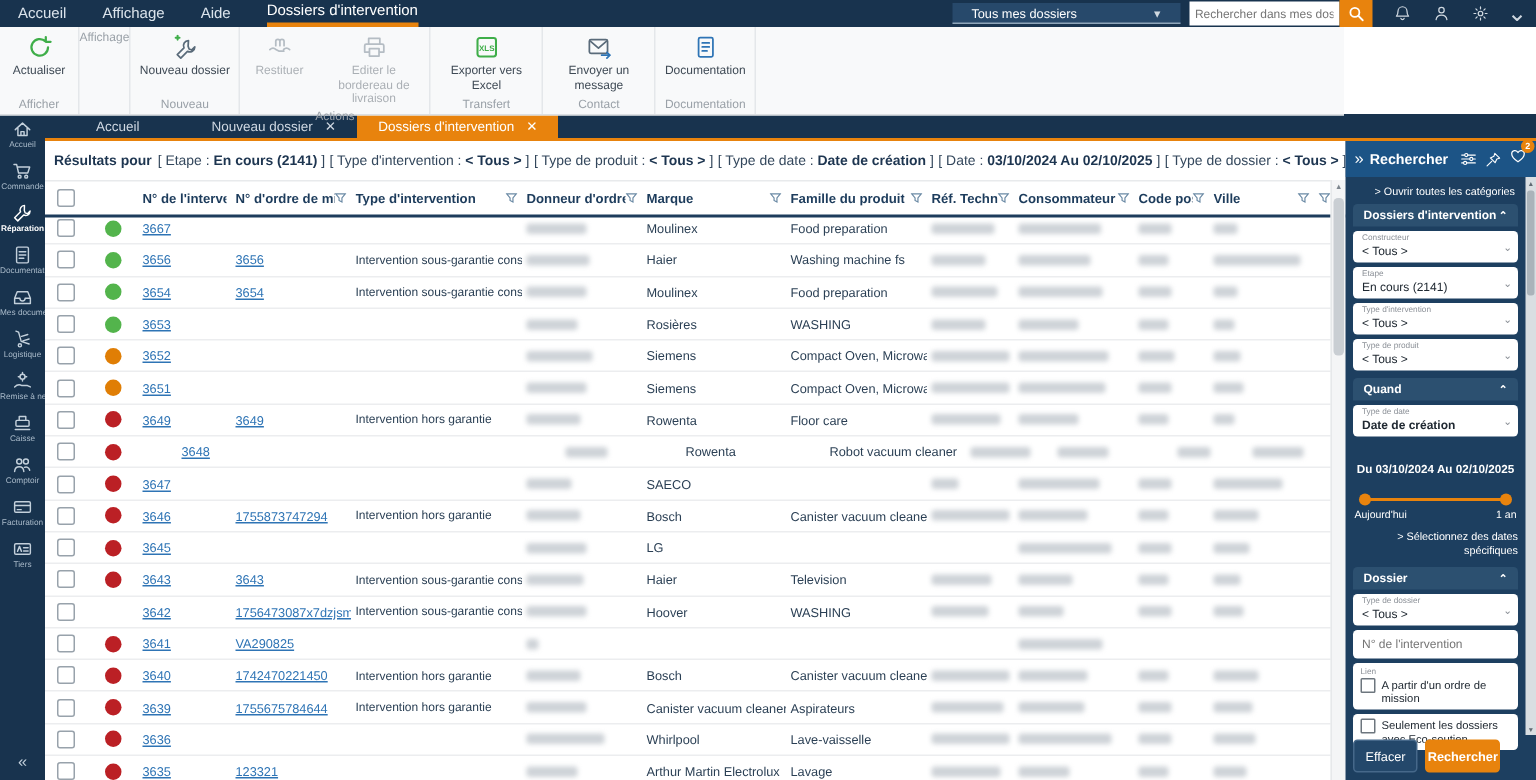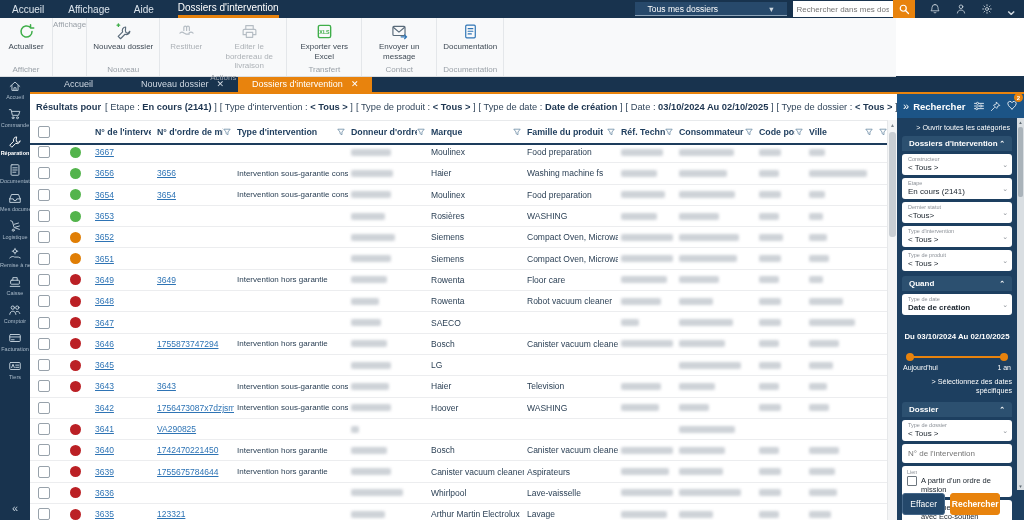--- a/index.html
+++ b/index.html
@@ -696,21 +696,21 @@
         </div>
         <div class="cell" style="width: 12px;"></div>
       </div>
       <div class="row">
         <div class="cell" style="width: 28px;">
           <span class="checkbox"></span>
         </div>
         <div class="cell" style="width: 34px;">
           <span class="dot red"></span>
         </div>
-        <div class="cell" style="width: 62px;">
+        <div class="cell" style="width: 62px; margin-left: 26px;">
           <span class="link">3648</span>
         </div>
         <div class="cell" style="width: 80px;"></div>
         <div class="cell cell-type" style="width: 114px;"></div>
         <div class="cell" style="width: 80px;">
           <span class="blur" style="width: 28px;"></span>
         </div>
         <div class="cell" style="width: 96px;">Rowenta</div>
         <div class="cell" style="width: 94px;">Robot vacuum cleaner</div>
         <div class="cell" style="width: 58px;">
@@ -1088,25 +1088,20 @@
           <div class="pf-label">Constructeur</div>
           <div class="pf-value">&lt; Tous &gt;</div>
           <span class="pf-caret">⌄</span>
         </div>
         <div class="pfield">
           <div class="pf-label">Etape</div>
           <div class="pf-value">En cours (2141)</div>
           <span class="pf-caret">⌄</span>
         </div>
         <div class="pfield">
-          <div class="pf-label">Dernier statut</div>
-          <div class="pf-value">&lt;Tous&gt;</div>
-          <span class="pf-caret">⌄</span>
-        </div>
-        <div class="pfield">
           <div class="pf-label">Type d'intervention</div>
           <div class="pf-value">&lt; Tous &gt;</div>
           <span class="pf-caret">⌄</span>
         </div>
         <div class="pfield">
           <div class="pf-label">Type de produit</div>
           <div class="pf-value">&lt; Tous &gt;</div>
           <span class="pf-caret">⌄</span>
         </div>
       </div>

